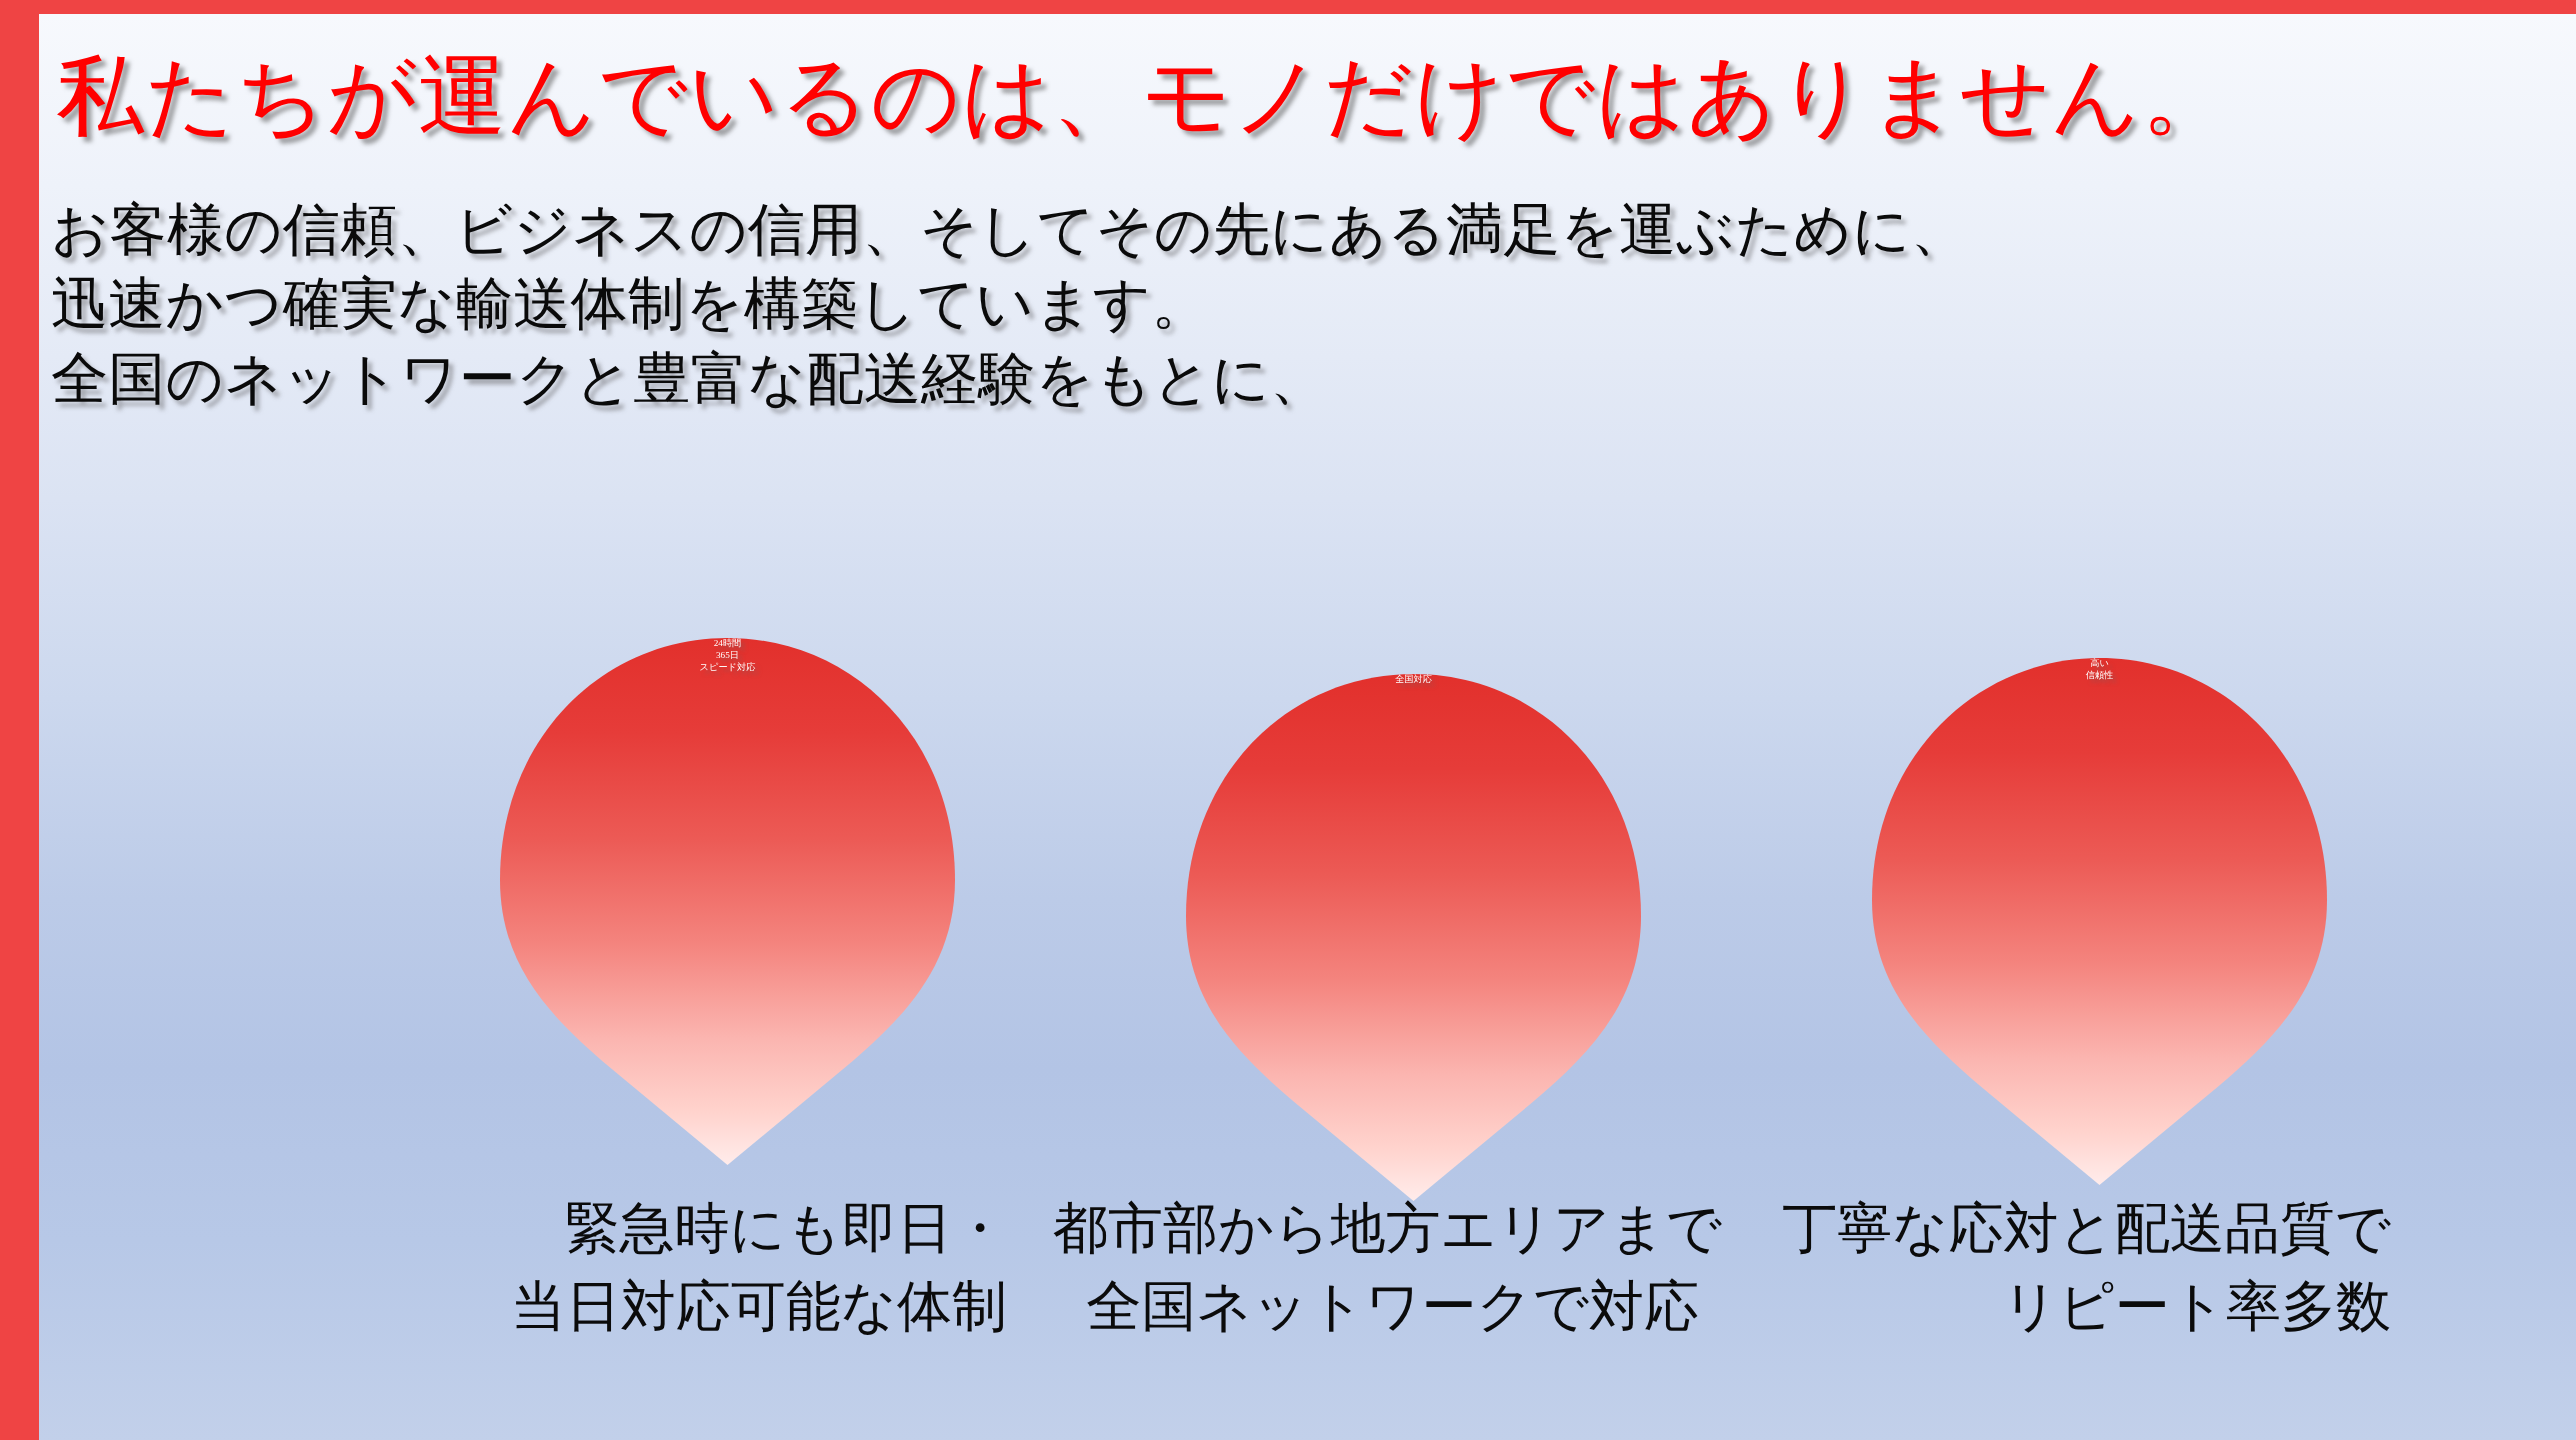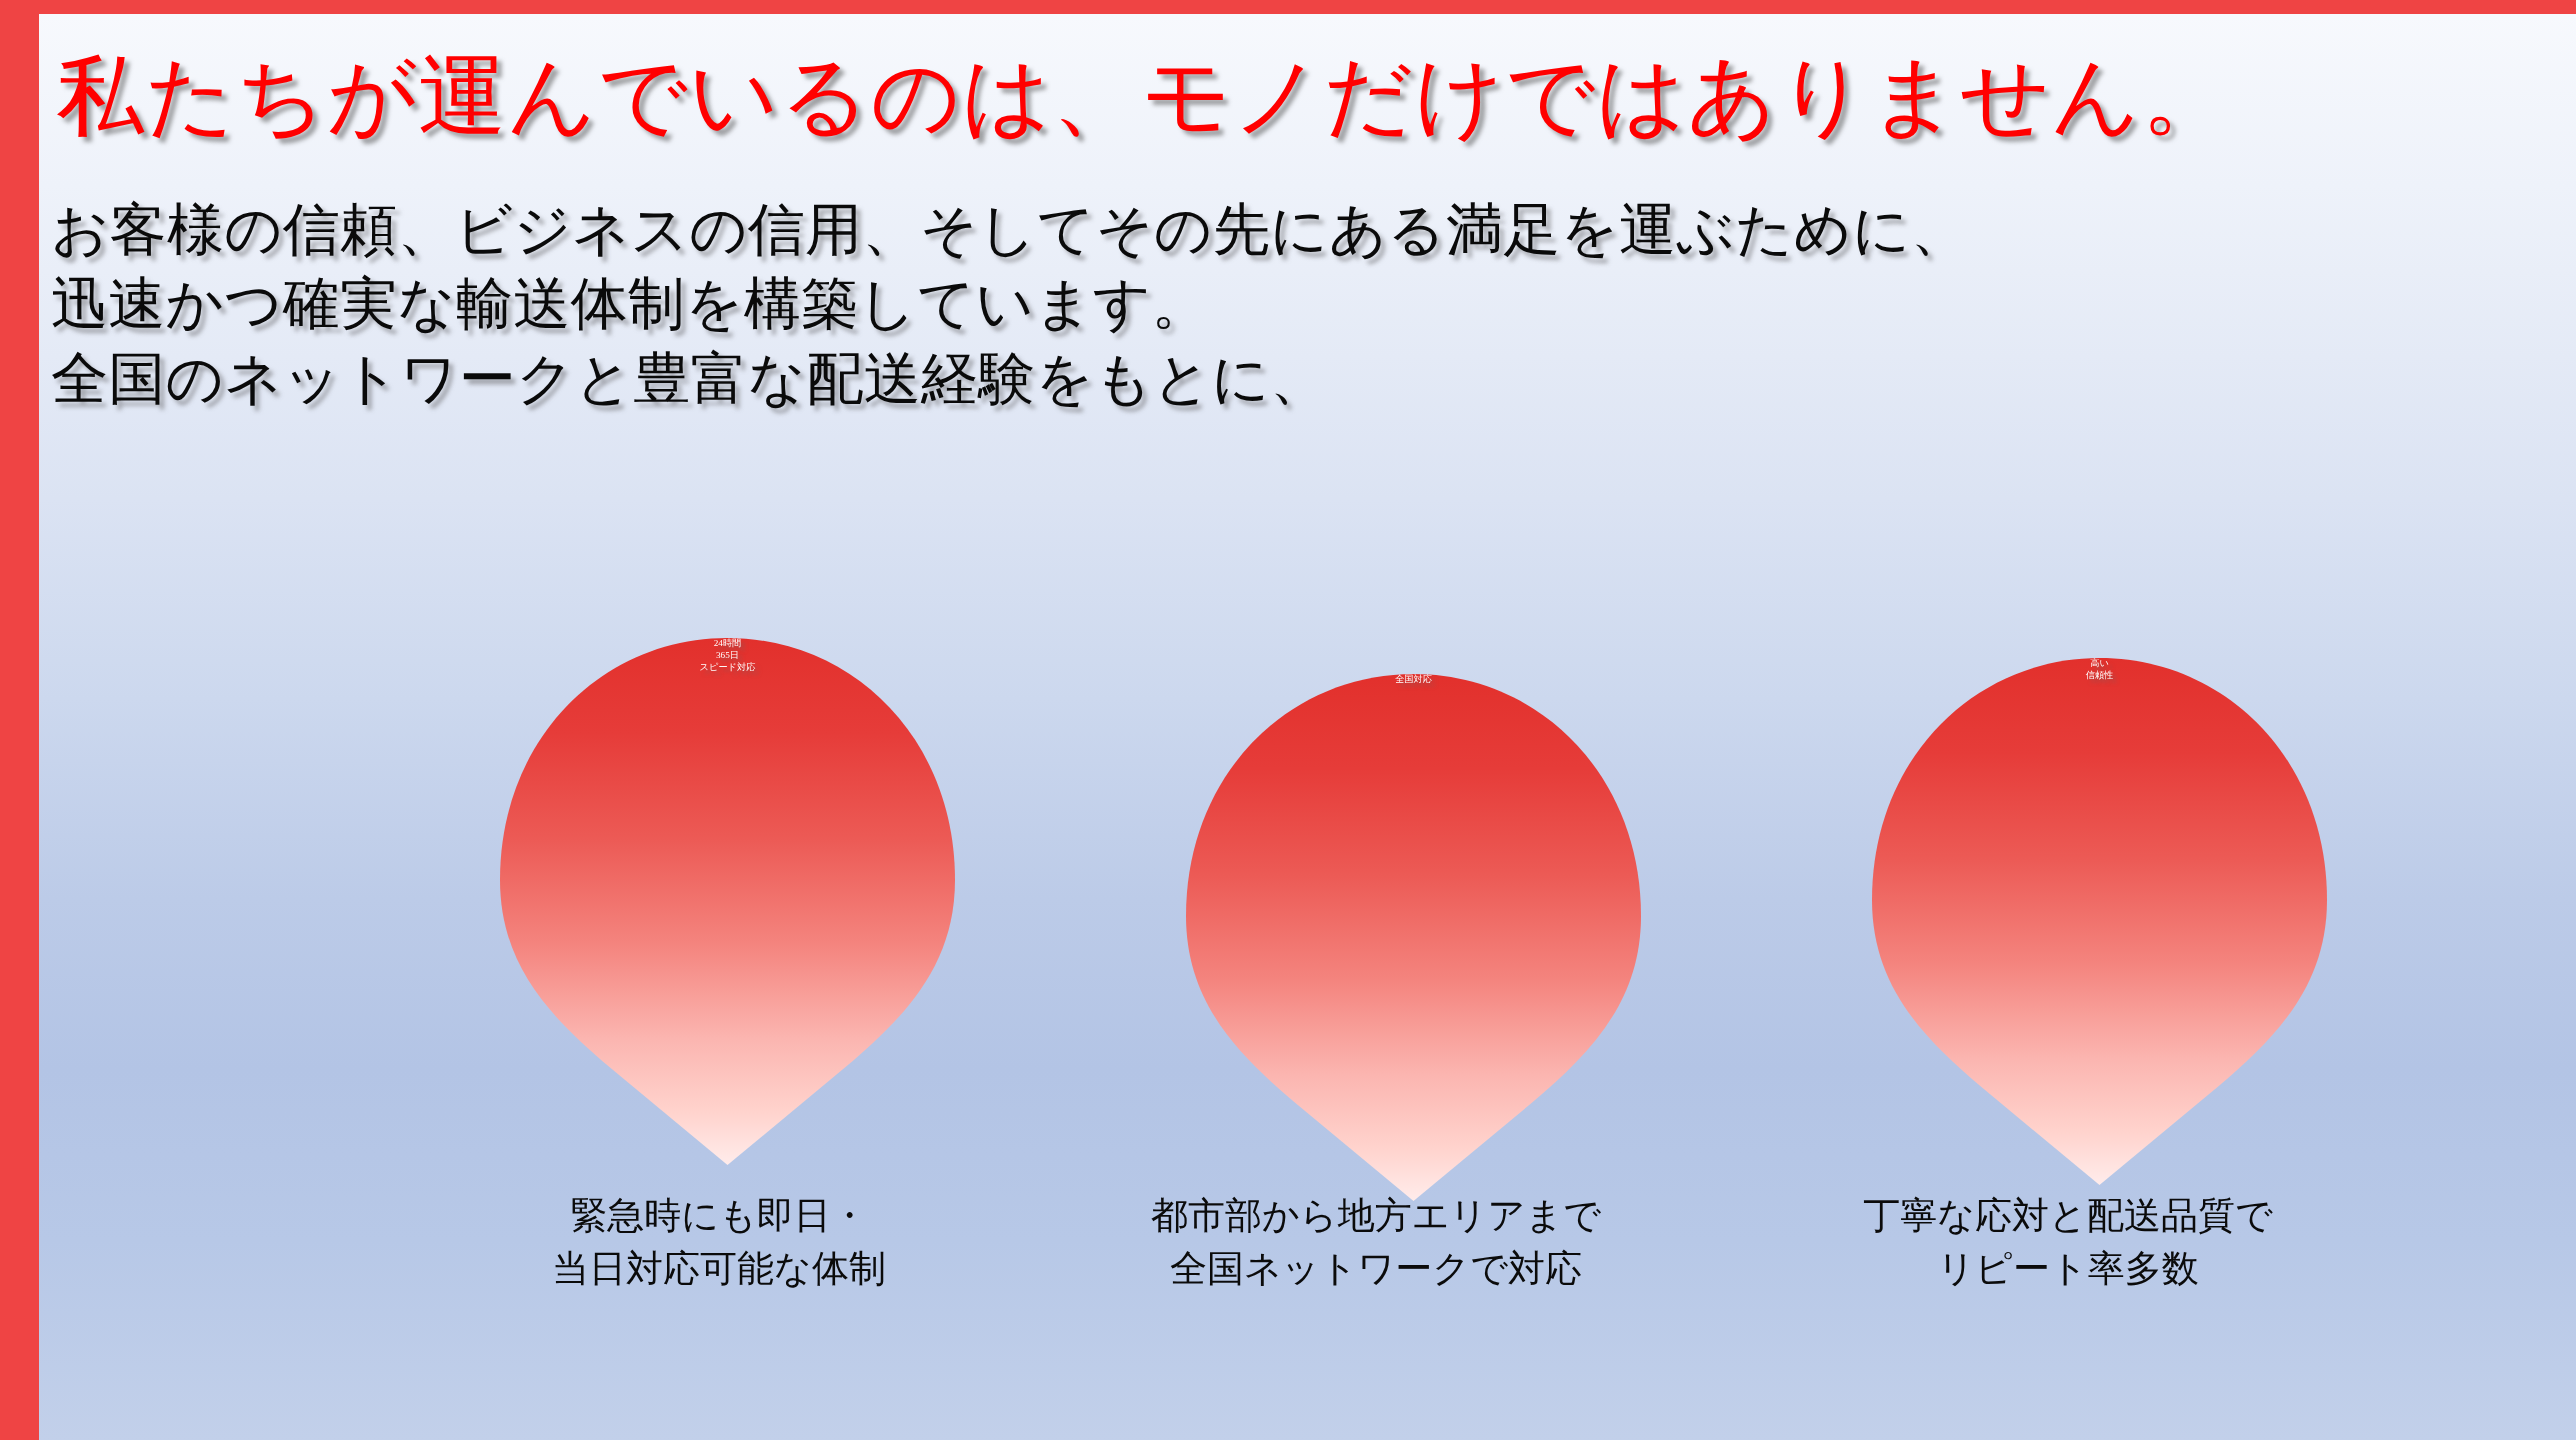--- a/index.html
+++ b/index.html
@@ -95,22 +95,22 @@
 
   
   #pin2wrap { left: 1147px; top: 644px; width: 455px; height: 527px; margin-top: 16px; }
 
   
   #pin3wrap { left: 1833px; top: 644px; width: 455px; height: 527px; }
 
   
   .caption {
     position: absolute;
-    text-align: center;
-    font-size: 37px;
+    text-align: right;
+    font-size: 55px;
     line-height: 1.42;
     color: #0b0b0b;
     white-space: nowrap;
   }
   .caption .l { display: block; }
 
   #cap1 { left: 392px; top: 1176px; width: 576px; }
   #cap2 { left: 1014px; top: 1176px; width: 646px; }
   #cap3 { left: 1706px; top: 1176px; width: 646px; }
 </style>

